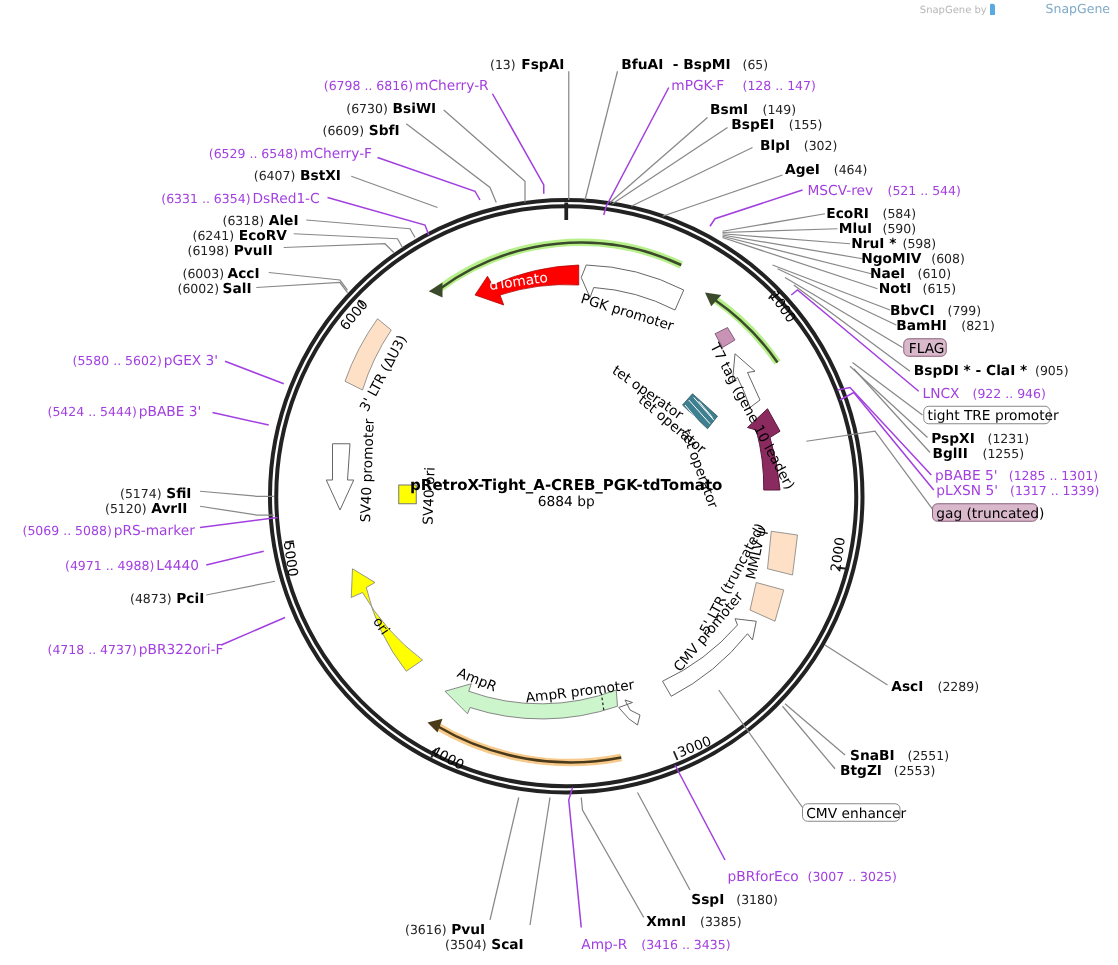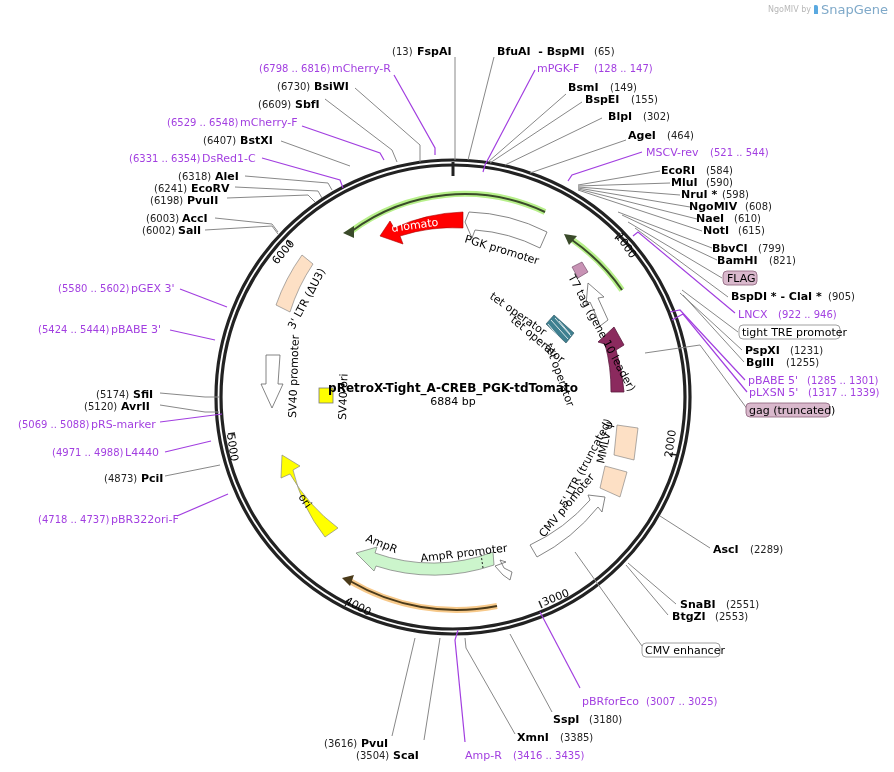--- a/index.html
+++ b/index.html
@@ -1,34 +1,34 @@
 <!DOCTYPE html>
 <html><head>
 <meta charset="utf-8">
 <style>
   html, body { margin: 0; padding: 0; background: #ffffff; }
   body { width: 894px; height: 772px; position: relative; overflow: hidden; font-family: "DejaVu Sans", sans-serif; }
   #map { position: absolute; left: 0; top: 0; }
   .credit { position: absolute; right: 6px; top: 2px; font-size: 8px; color: #b8b8b8; display: flex; align-items: center; gap: 3px; font-family: "DejaVu Sans", sans-serif; }
-  .credit .brand { color: #7fa9c9; font-size: 13px; }
+  .credit .brand { color: #7fa9c9; font-size: 10px; margin-left: 37px; }
   .credit .logo { width: 4px; height: 9px; background: #5aa9e0; border-radius: 1px 2px 0 0; }
   svg text { font-family: "DejaVu Sans", sans-serif; }
   .enz { font-weight: bold; font-size: 11px; fill: #000; }
   .pos { font-size: 10px; fill: #222; }
   .pr  { font-size: 11px; fill: #a23fe0; }
   .prpos { font-size: 10px; fill: #a23fe0; }
   .feat { font-size: 11px; fill: #000; }
   .lead { stroke: #888; stroke-width: 1; fill: none; }
   .plead { stroke: #a23fe0; stroke-width: 1.2; fill: none; }
 </style>
 </head>
 <body>
 
 <div class="credit">
-  <span>NgoMIV by</span>
+  <span>SnapGene by</span>
   <span class="logo"></span>
   <span class="brand">SnapGene</span>
 </div>
 
 <svg id="map" width="894" height="772" viewBox="0 0 894 772">
 
   <g>
     <circle cx="453" cy="397" r="237" fill="none" stroke="#222" stroke-width="3.2"></circle>
     <circle cx="453" cy="397" r="232" fill="none" stroke="#222" stroke-width="3.2"></circle>
     <line x1="453" y1="162" x2="453" y2="176" stroke="#222" stroke-width="3"></line>

